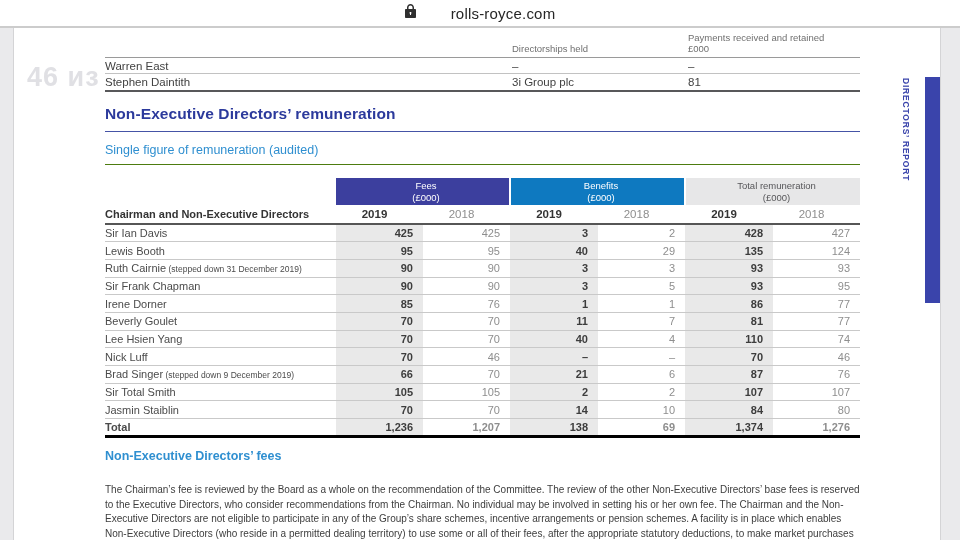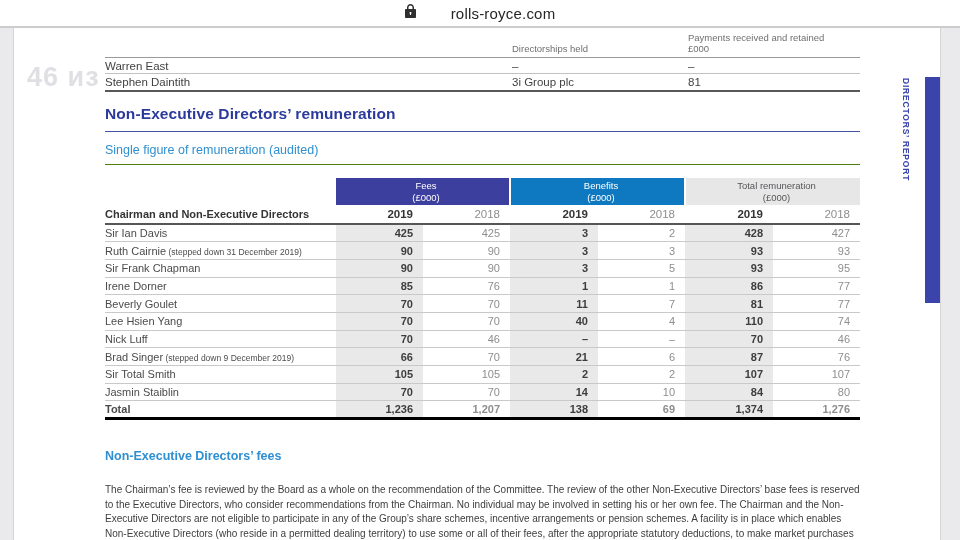--- a/index.html
+++ b/index.html
@@ -35,21 +35,21 @@
              color:#2f8fd0; padding-bottom:7px; border-bottom:1px solid #4d7c0f; }
 
   
   .rem-table { position:absolute; left:105px; top:178px; width:755px; border-collapse:collapse; table-layout:fixed; }
   .rem-table col.name { width:231px; }
   .rem-table col.v { width:87px; }
   .rem-table th.band { height:27px; font-size:9.5px; font-weight:normal; text-align:center; line-height:11.5px;padding-left:7px; }
   .band-fees { background:#3c3f9e; color:#ffffff; }
   .band-benefits { background:#0e79c0; color:#ffffff; border-left:2px solid #fff; }
   .band-total { background:#e7e7e8; color:#57575a; border-left:2px solid #fff; }
-  .rem-table tr.yearrow th { height:19px; font-size:11.5px; text-align:right; padding-right:10px;
+  .rem-table tr.yearrow th { height:19px; font-size:11.5px; padding-right:10px;
                              border-bottom:2px solid #565656; vertical-align:middle; }
   .rem-table tr.yearrow th.rowhead { text-align:left; padding-right:0; font-size:11px; color:#343434;margin-top:10px; }
   .rem-table th.y19 { color:#343434; font-weight:bold; }
   .rem-table th.y18 { color:#8e8e8e; font-weight:normal; }
   .rem-table td { height:17.7px; font-size:11px; border-bottom:1px solid #c9c9c9; vertical-align:middle; }
   .rem-table td.name { color:#4b4b4b; }
   .rem-table td.name .note { font-size:8.5px; color:#4b4b4b; }
   .rem-table td.v { text-align:right; padding-right:10px; }
   .rem-table td.c19 { background:#e9e9e9; color:#3d3d3d; font-weight:bold; }
   .rem-table td.c18 { color:#8e8e8e; }
@@ -156,20 +156,29 @@
         <tr>
           <td class="name">Sir Ian Davis</td>
           <td class="v c19">425</td>
           <td class="v c18">425</td>
           <td class="v c19">3</td>
           <td class="v c18">2</td>
           <td class="v c19">428</td>
           <td class="v c18">427</td>
         </tr>
         <tr>
+          <td class="name">Lewis Booth</td>
+          <td class="v c19">95</td>
+          <td class="v c18">95</td>
+          <td class="v c19">40</td>
+          <td class="v c18">29</td>
+          <td class="v c19">135</td>
+          <td class="v c18">124</td>
+        </tr>
+        <tr>
           <td class="name">Ruth Cairnie<span class="note"> (stepped down 31 December 2019)</span></td>
           <td class="v c19">90</td>
           <td class="v c18">90</td>
           <td class="v c19">3</td>
           <td class="v c18">3</td>
           <td class="v c19">93</td>
           <td class="v c18">93</td>
         </tr>
         <tr>
           <td class="name">Sir Frank Chapman</td>

